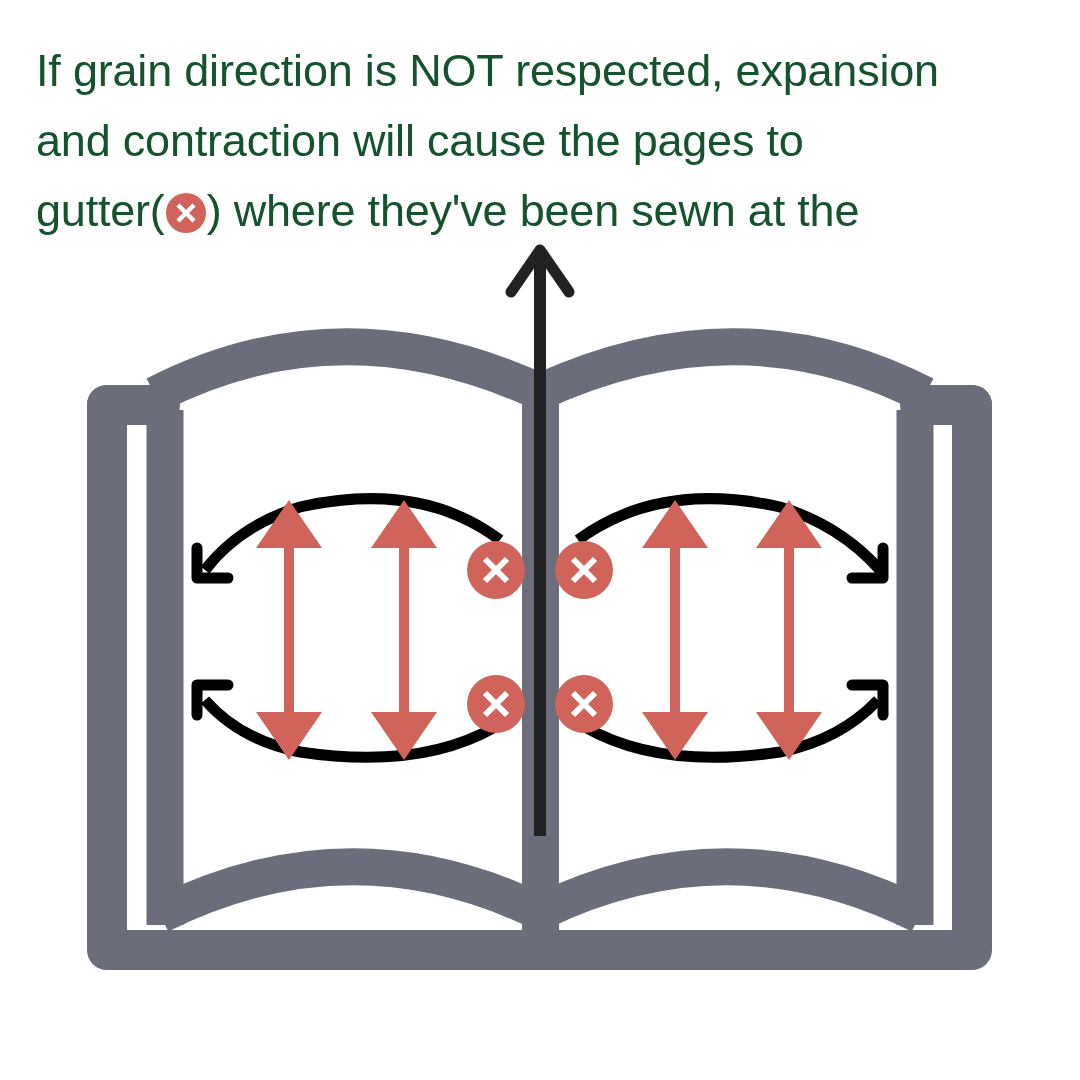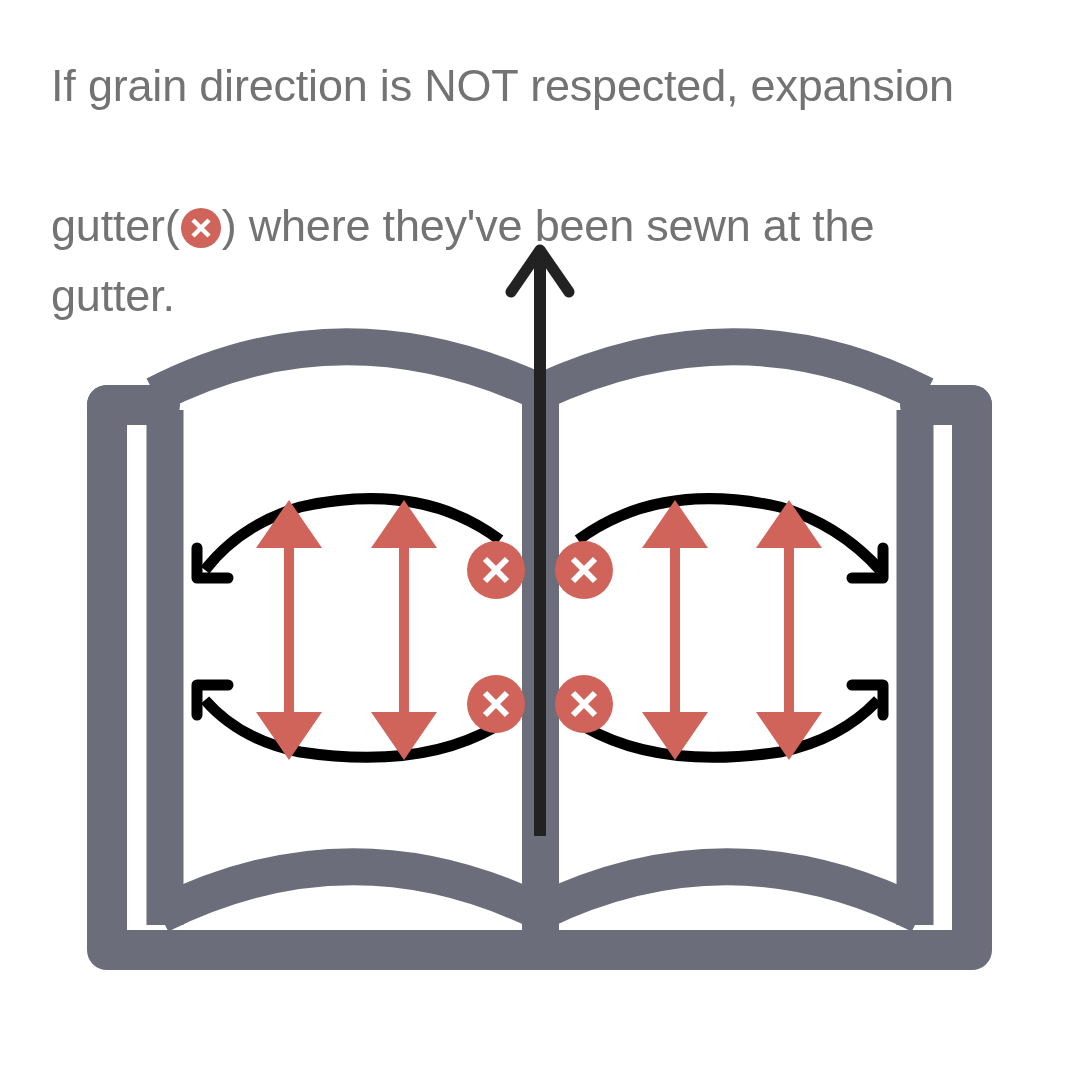--- a/index.html
+++ b/index.html
@@ -14,23 +14,23 @@
       overflow: hidden;
     }
     .caption {
       position: absolute;
       left: 34px;
       top: 34px;
       width: 1030px;
       font-family: "Liberation Sans", sans-serif;
       font-size: 45px;
       line-height: 70px;
-      color: #737373;
+      color: #14532d;
       letter-spacing: -0.2px;
-      margin: 17px;
+      margin: 2px;
     }
     .inline-buckle {
       display: inline-block;
       width: 40px;
       height: 40px;
       vertical-align: -7px;
       margin: 0 1px;
     }
     .diagram {
       position: absolute;
@@ -110,19 +110,18 @@
   <g>
     <use href="#xmark" x="496" y="570"></use>
     <use href="#xmark" x="584" y="570"></use>
     <use href="#xmark" x="496" y="704"></use>
     <use href="#xmark" x="584" y="704"></use>
   </g>
 </svg>
 
 <p class="caption">
   <span>If grain direction is NOT respected, expansion</span><br>
-  <br>
+  <span>and contraction will cause the pages to</span><br>
   <span>gutter(</span><svg class="inline-buckle" viewBox="-20 -20 40 40">
       <circle r="20" fill="#d0635a"></circle>
       <path d="M -8 -8 L 8 8 M 8 -8 L -8 8" stroke="#ffffff" stroke-width="4.5"></path>
     </svg><span>) where they've been sewn at the</span><br>
-  <span>gutter.</span>
 </p>
 
 </body></html>

